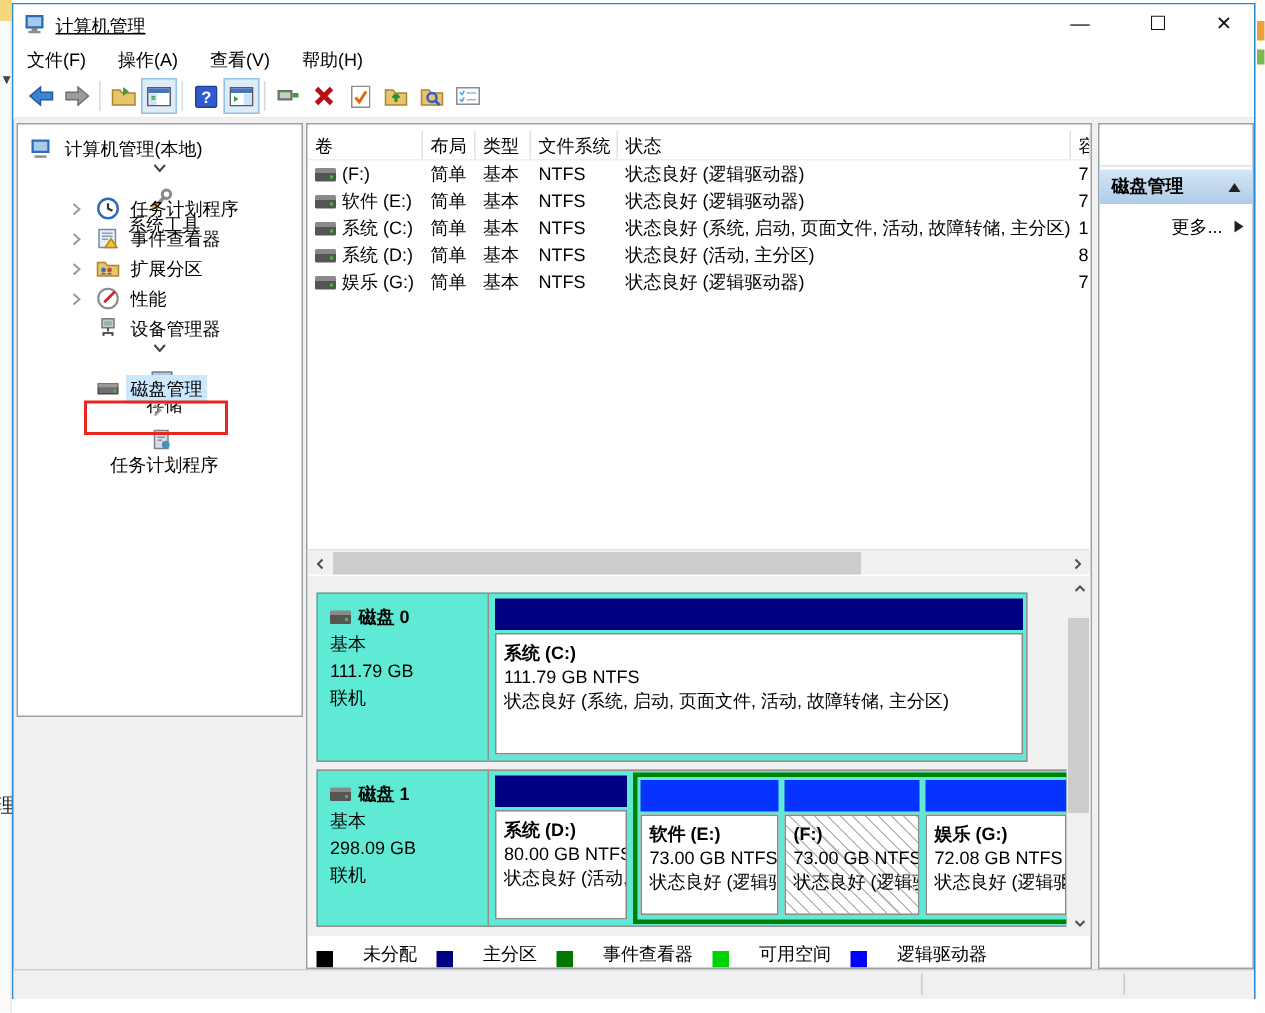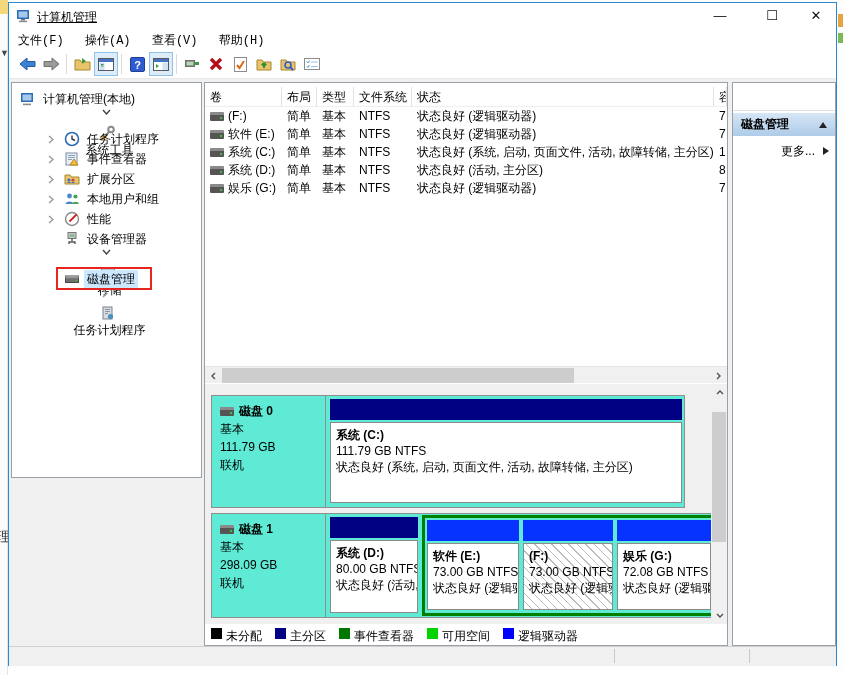--- a/index.html
+++ b/index.html
@@ -14,21 +14,21 @@
   #bg-right { left:837px; top:0; width:6px; height:675px; background:#fdfdfd; }
   #bg-right-orange { left:838px; top:14px; width:5px; height:13px; background:#e8a33d; }
   #bg-right-green { left:838px; top:33px; width:5px; height:10px; background:#7cb94f; }
   
   #window { left:8px; top:2px; width:829px; height:664px; background:#f0f0f0; border:1px solid #2988d1; }
   #titlebar { left:0; top:0; width:100%; height:26px; background:#fff; }
   #title-text { left:28px; top:6px;text-decoration:underline; }
   .winctl { top:0; width:34px; height:26px; text-align:center; line-height:26px; font-size:13px; color:#111; }
   #btn-min { left:694px; } #btn-max { left:746px; } #btn-close { left:790px; }
   #menubar { left:0; top:26px; width:100%; height:21px; background:#fff; }
-  .menu-item { display:inline-block; padding:3px 9px;font-family:Liberation Mono, monospace; }
+  .menu-item { display:inline-block; padding:3px 9px; }
   #toolbar { left:0; top:47px; width:100%; height:29px; background:#fff; border-bottom:1px solid #e9e9e9;
     display:flex; align-items:center; padding-left:6px; }
   .tbtn { width:24px; height:24px; display:flex; align-items:center; justify-content:center; }
   .tbtn.hl { background:#dcecf9; border:1px solid #90c1e8; }
   .tsep { width:1px; height:20px; background:#d9d9d9; margin:0 3px; }
   
   .pane { background:#fff; border:1px solid #9aa0a8; }
   #tree-pane   { left:2px;   top:79px; width:191px; height:396px; }
   #center-pane { left:195px; top:79px; width:524px; height:564px; overflow:hidden; }
   #action-pane { left:723px; top:79px; width:104px; height:564px; }
@@ -69,21 +69,21 @@
   .disk-info .dtitle { display:flex; align-items:center; gap:5px; font-weight:bold; }
   .part { position:absolute; top:3px; bottom:4px; }
   .pbar { position:absolute; left:0; right:0; top:0; height:21px; }
   .pbox { position:absolute; left:0; right:0; top:23px; bottom:0; background:#fff;
     border:1px solid #8a8a8a; padding:4px 5px; line-height:16px; white-space:nowrap; overflow:hidden; }
   .pbox.hatch { background:
     repeating-linear-gradient(45deg,rgba(255,255,255,0) 0 5px,#bdbdbd 5px 6px),#fff; }
   #ext-border { position:absolute; border:3px solid #008000; top:1px; bottom:1px; }
   
   #legend { left:6px; top:545px; display:flex; align-items:center; gap:13px; white-space:nowrap; }
-  .leg { display:flex; align-items:flex-start; gap:4px; }
+  .leg { display:flex; align-items:flex-end; gap:20px; }
   .leg .sq { width:11px; height:11px; display:inline-block; }
   
   #action-header { padding:7px 0 0 9px; }
   #action-sep { position:absolute; left:0; top:27px; width:100%; height:1px; background:#e0e0e0; }
   #action-group { position:absolute; left:0; top:30px; width:100%; height:23px;
     background:linear-gradient(#d6e6f6,#aecbe8); display:flex; align-items:center;
     padding:0 8px; font-weight:bold; justify-content:space-between; }
   #action-more { position:absolute; left:0; top:58px; width:100%; height:20px;
     display:flex; align-items:center; justify-content:flex-end; padding-right:6px; gap:8px; }
   .tri-up { width:0; height:0; border-left:4px solid transparent; border-right:4px solid transparent;
@@ -276,36 +276,20 @@
         </span>
       <span class="ticon">
           <svg width="16" height="16" viewBox="0 0 16 16">
             <path d="M1 4 L6 4 L7.5 6 L15 6 L15 13 L1 13 Z" fill="#e8c56a" stroke="#a8862e"></path>
             <circle cx="5" cy="9" r="1.6" fill="#3b6fc4"></circle>
             <circle cx="9" cy="9" r="1.6" fill="#c44a3b"></circle>
             <path d="M3.2 12 C3.2 10.6 6.8 10.6 6.8 12 M7.2 12 C7.2 10.6 10.8 10.6 10.8 12" fill="#3b6fc4"></path>
           </svg>
         </span>
       <span class="tlabel">扩展分区</span>
-    </div>
-    <div class="trow ind1">
-      <span class="chev">
-          <svg width="6" height="9" viewBox="0 0 6 9">
-            <path d="M1 1 L5 4.5 L1 8" stroke="#9a9a9a" stroke-width="1.4" fill="none"></path>
-          </svg>
-        </span>
-      <span class="ticon">
-          <svg width="16" height="16" viewBox="0 0 16 16">
-            <circle cx="5.5" cy="5" r="2.4" fill="#4a86c8"></circle>
-            <path d="M1.5 13 C1.5 9.5 9.5 9.5 9.5 13 Z" fill="#4a86c8"></path>
-            <circle cx="11.5" cy="5.5" r="2.1" fill="#4aa05a"></circle>
-            <path d="M8.5 13 C8.5 10 14.8 10 14.8 13 Z" fill="#4aa05a"></path>
-          </svg>
-        </span>
-      <span class="tlabel">本地用户和组</span>
     </div>
     <div class="trow ind1">
       <span class="chev">
           <svg width="6" height="9" viewBox="0 0 6 9">
             <path d="M1 1 L5 4.5 L1 8" stroke="#9a9a9a" stroke-width="1.4" fill="none"></path>
           </svg>
         </span>
       <span class="ticon">
           <svg width="16" height="16" viewBox="0 0 16 16">
             <circle cx="8" cy="8" r="6.5" fill="#fff" stroke="#8a8a8a" stroke-width="1.4"></circle>

